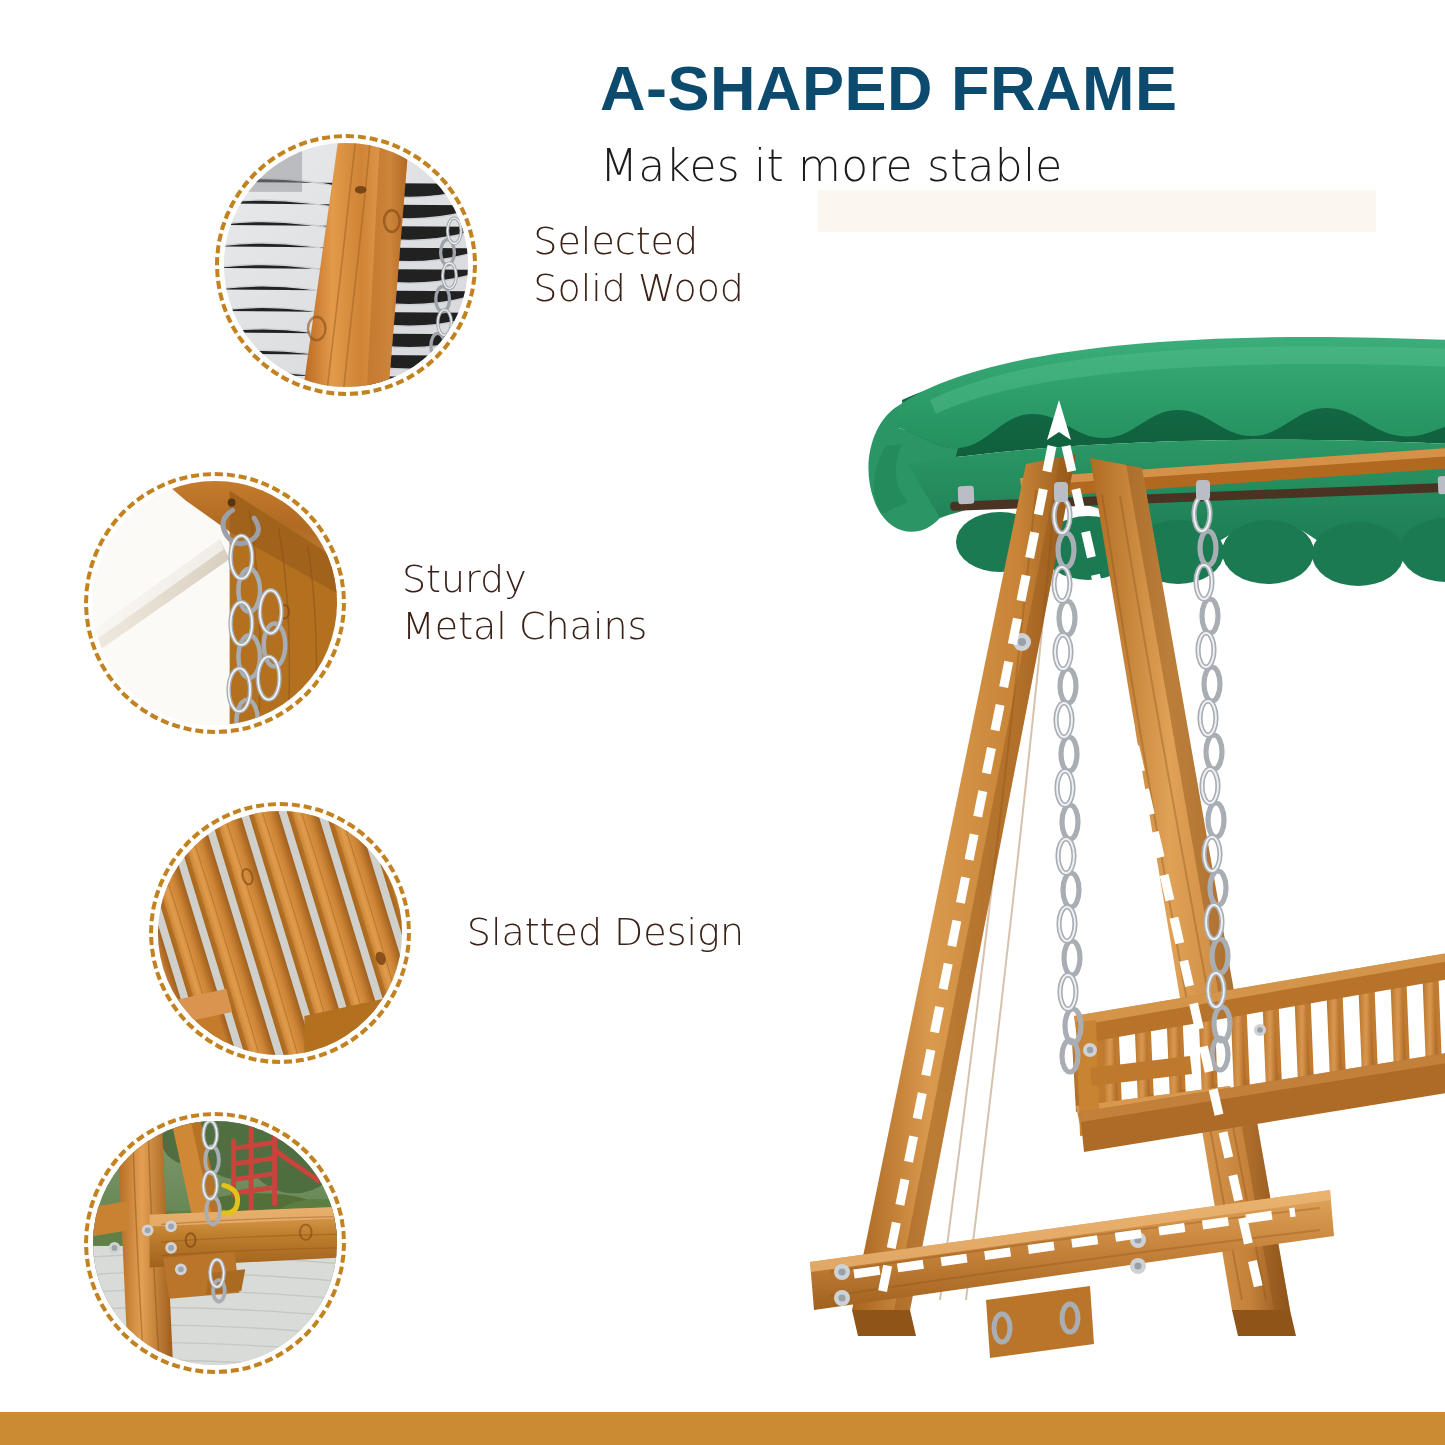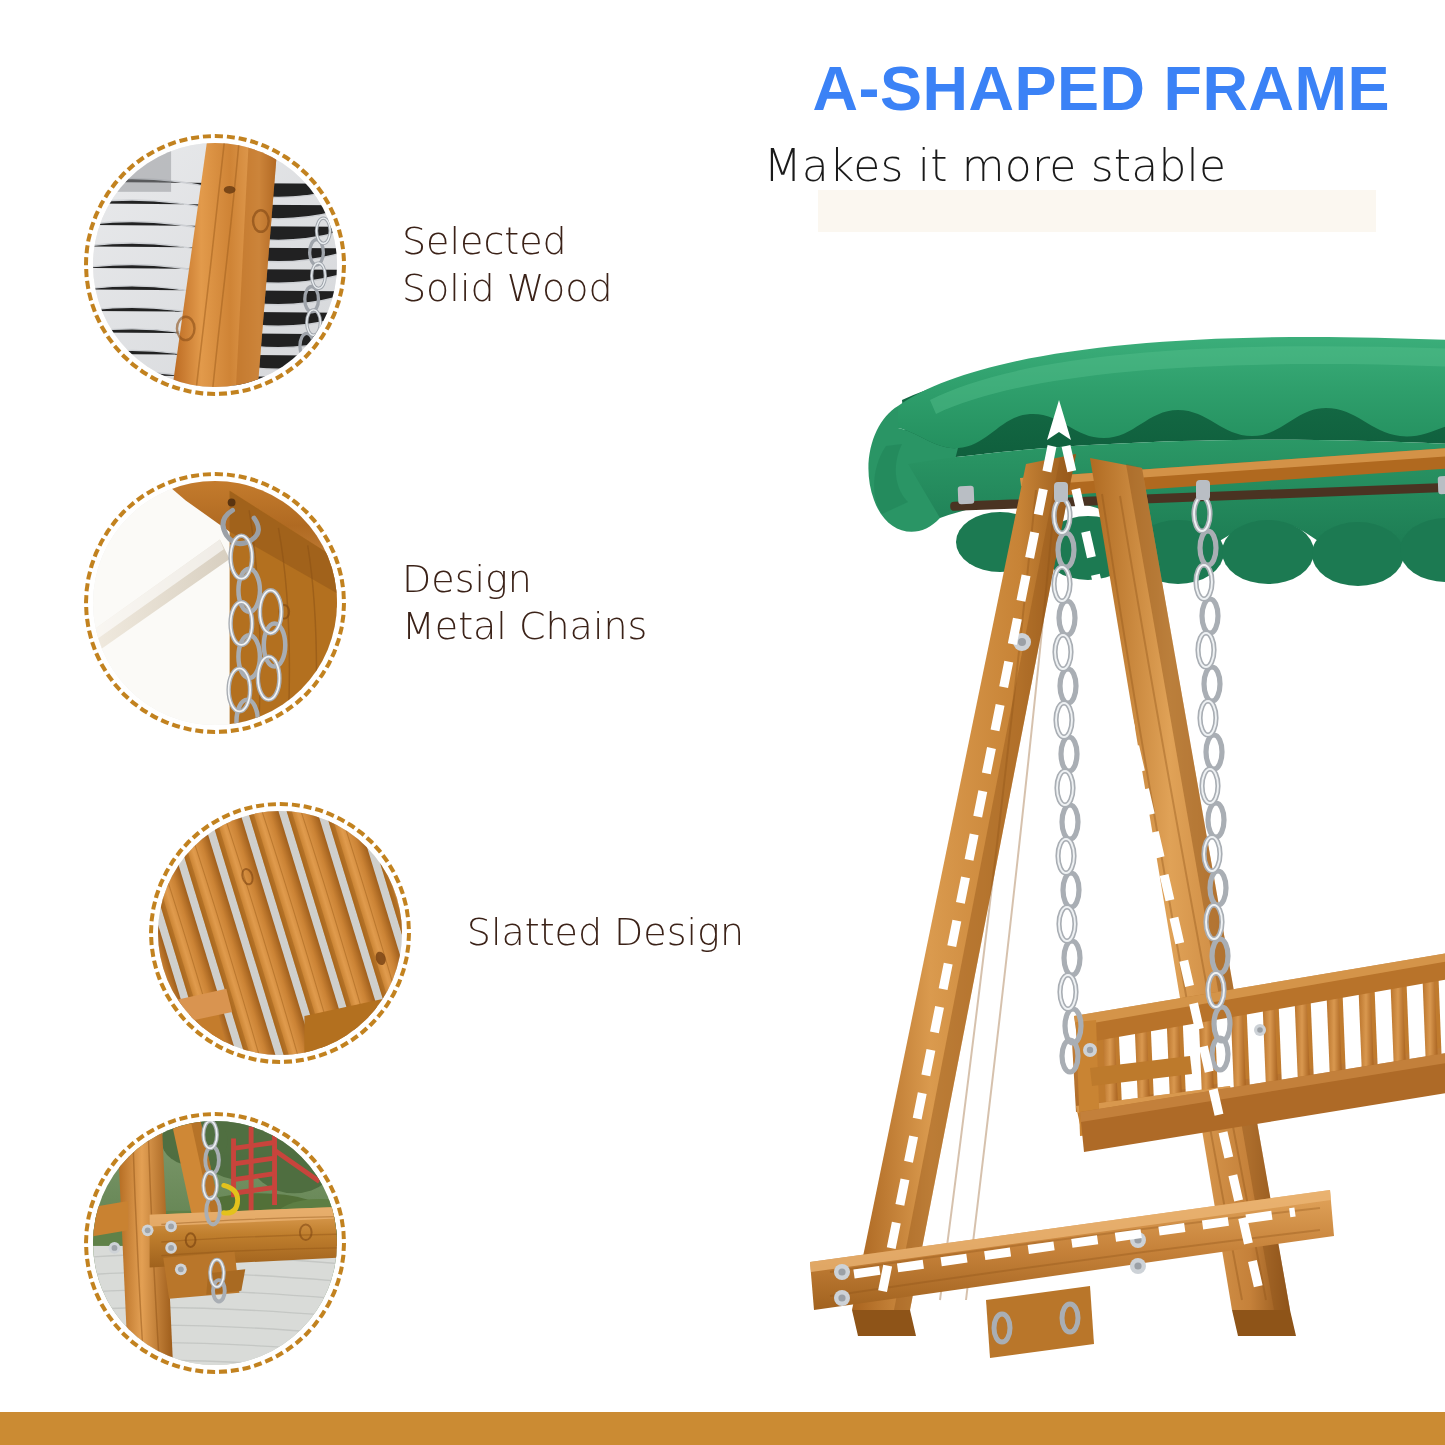--- a/index.html
+++ b/index.html
@@ -28,53 +28,53 @@
     width: 558px;
     height: 42px;
     background: #FBF7F0;
   }
 
   .title {
     position: absolute;
     left: 600px;
     top: 52px;
     width: 790px;
-    text-align: right;
+    text-align: left;
     font-family: "Liberation Sans", sans-serif;
     font-weight: bold;
     font-size: 63px;
     letter-spacing: 0.5px;
-    color: #3b82f6;
+    color: #0c4a6e;
     white-space: nowrap;
   }
 
   .subtitle {
     position: absolute;
     left: 600px;
     top: 140px;
     width: 790px;
-    text-align: center;
+    text-align: left;
     font-family: "DejaVu Sans", sans-serif;
     font-weight: 300;
     font-size: 44px;
     letter-spacing: 0.2px;
     color: #1a1a1a;
     white-space: nowrap;
   }
 
   
   .feature {
     position: absolute;
     left: 84px;
     width: 660px;
     height: 270px;
     display: flex;
     align-items: center;
   }
-  .feature.f0 { top: 130px; }
+  .feature.f0 { top: 130px; justify-content: flex-end; }
   .feature.f1 { top: 468px; }
   .feature.f2 { top: 798px; justify-content: flex-end; }
   .feature.f3 { top: 1108px; }
 
   .bubble {
     position: relative;
     flex: 0 0 auto;
     width: 262px;
     height: 262px;
     border-radius: 50%;
@@ -238,21 +238,21 @@
           <g stroke="#f2f4f6" stroke-width="1.8" fill="none">
             <ellipse cx="152" cy="78" rx="11" ry="22"></ellipse>
             <ellipse cx="152" cy="146" rx="11" ry="22"></ellipse>
             <ellipse cx="150" cy="214" rx="11" ry="22"></ellipse>
             <ellipse cx="182" cy="134" rx="11" ry="22"></ellipse>
             <ellipse cx="180" cy="202" rx="11" ry="22"></ellipse>
           </g>
         </svg>
       </div>
     </div>
-    <div class="feature-label">Design
+    <div class="feature-label">Sturdy
 Metal Chains</div>
   </div>
 
   <div class="feature f2">
     <div class="bubble">
       <div class="bubble-inner">
         <svg viewBox="0 0 250 250" preserveAspectRatio="xMidYMid slice">
           <defs>
             <linearGradient id="g3s" x1="0" y1="0" x2="1" y2="0">
               <stop offset="0" stop-color="#b8711f"></stop>

